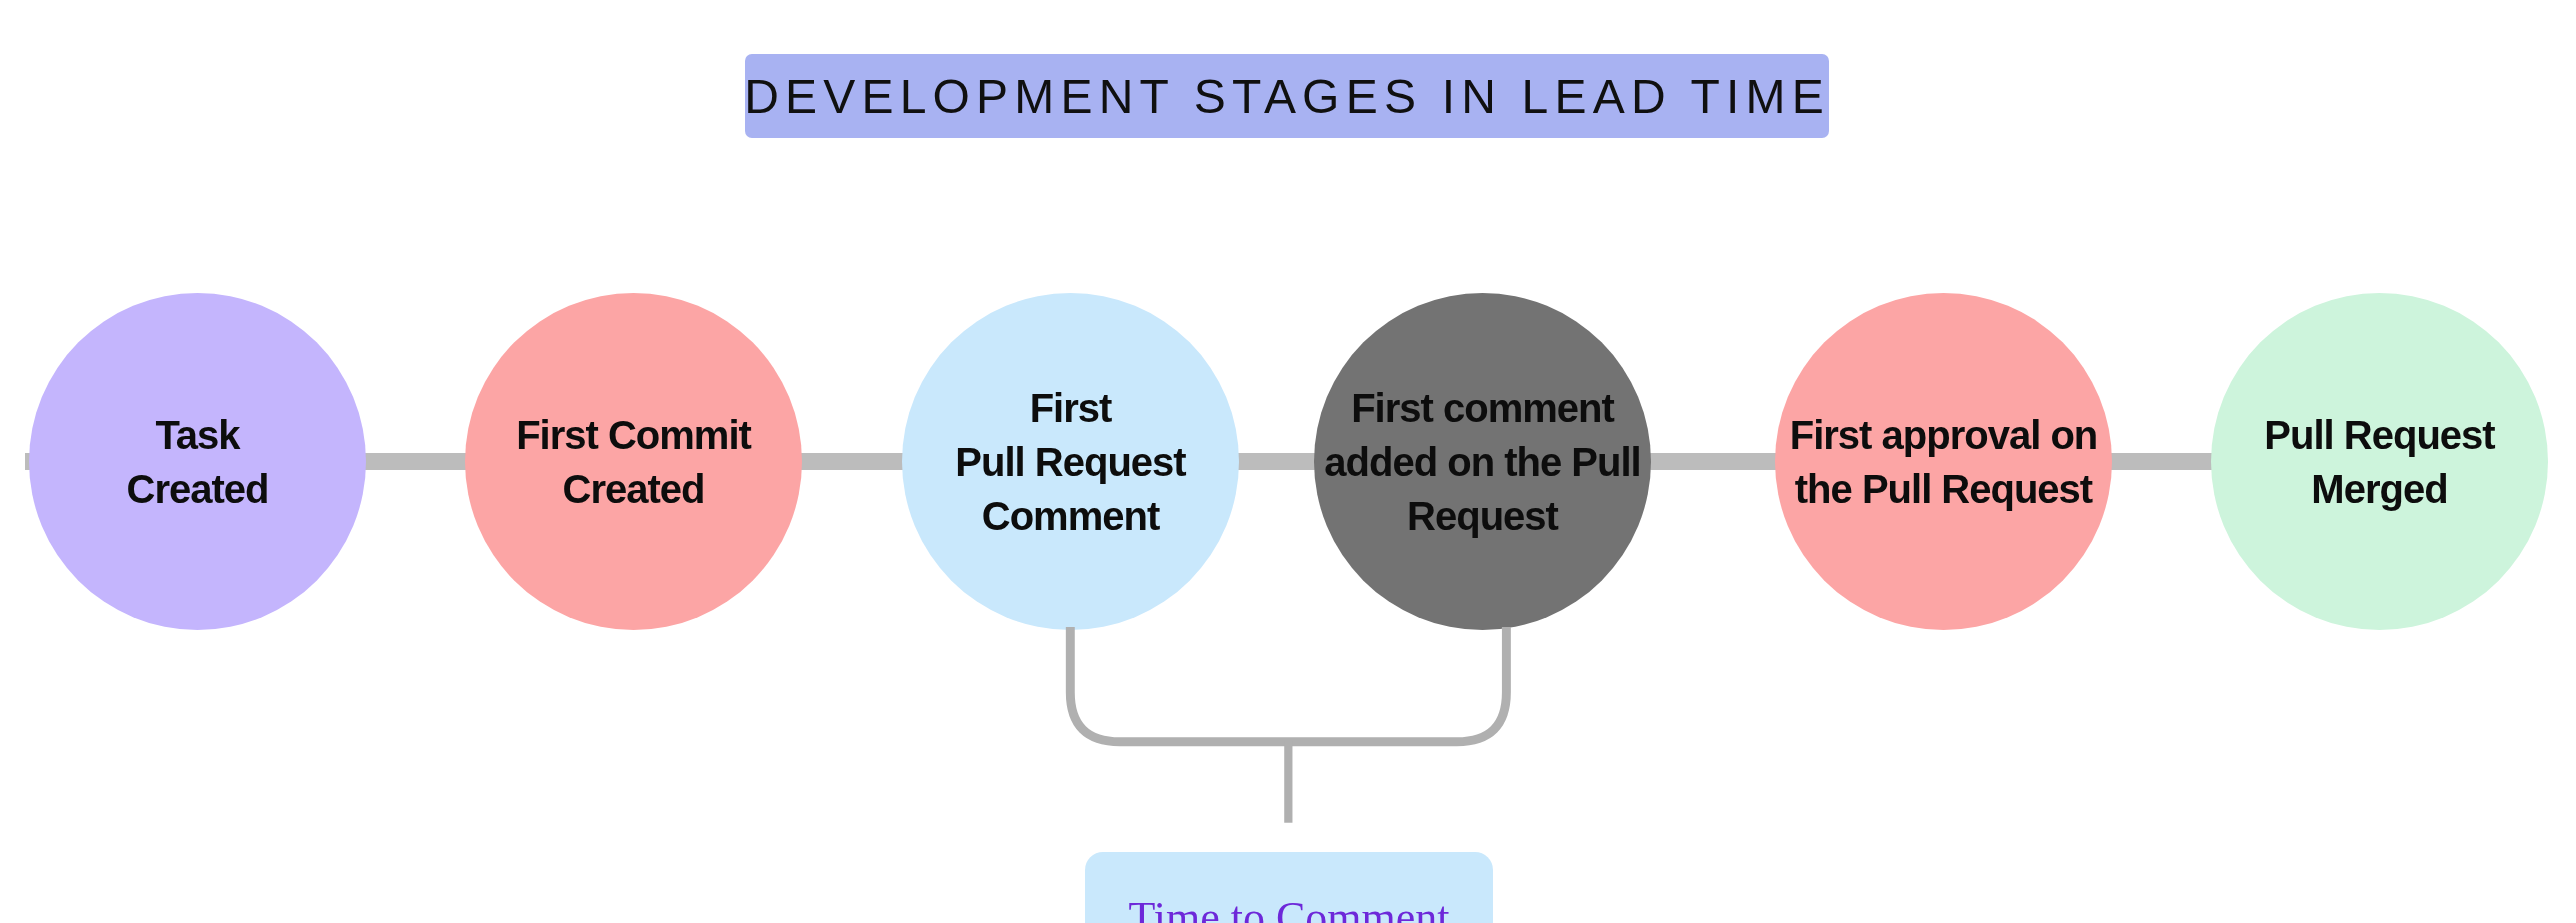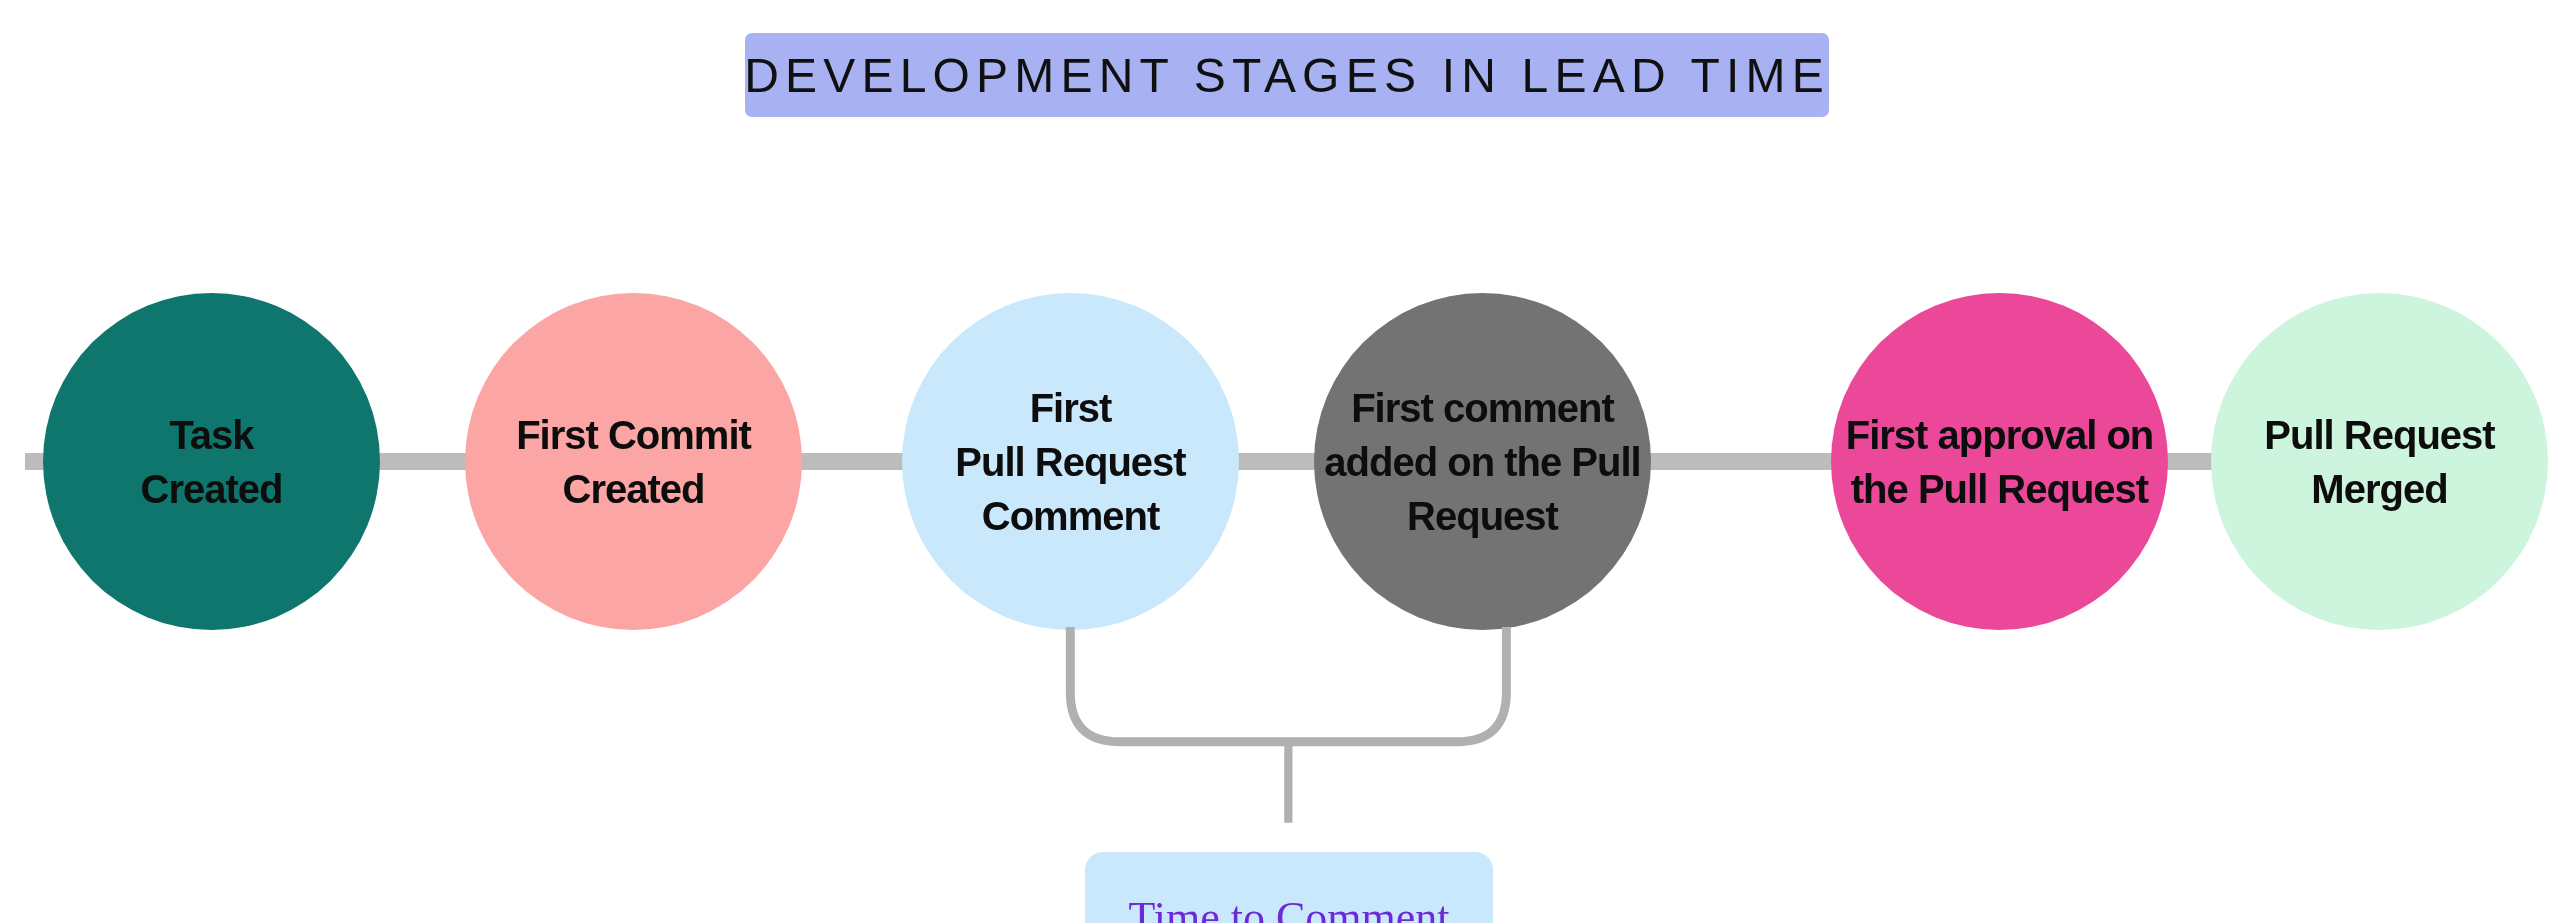--- a/index.html
+++ b/index.html
@@ -7,21 +7,21 @@
     position: relative;
     width: 2576px;
     height: 923px;
     background: #ffffff;
     overflow: hidden;
     font-family: "Liberation Sans", sans-serif;
   }
   .title-banner {
     position: absolute;
     left: 745px;
-    top: 33px;
+    top: 54px;
     width: 1084px;
     height: 84px;
     border-radius: 6.9px;
     display: flex;
     align-items: center;
     justify-content: center;
     font-size: 48px;
     font-weight: 400;
     letter-spacing: 6.2px;
     color: #101010;
@@ -80,39 +80,39 @@
 </head>
 <body>
 
 <div class="canvas">
 
   <div class="title-banner" style="background: rgb(168, 178, 242);">DEVELOPMENT STAGES IN LEAD TIME</div>
 
   <div class="connector-line" style="background: rgb(188, 188, 188);"></div>
 
   <div>
-      <div class="stage-circle" style="left: 43px; background: #0f766e;">
+      <div class="stage-circle" style="left: 29px; background: #c4b5fd;">
         <span class="stage-label">Task
 Created</span>
       </div>
       <div class="stage-circle" style="left: 465px; background: #fca5a5;">
         <span class="stage-label">First Commit
 Created</span>
       </div>
       <div class="stage-circle" style="left: 902px; background: rgb(201, 232, 252);">
         <span class="stage-label">First
 Pull Request
 Comment</span>
       </div>
       <div class="stage-circle" style="left: 1314px; background: #737373;">
         <span class="stage-label">First comment
 added on the Pull
 Request</span>
       </div>
-      <div class="stage-circle" style="left: 1831px; background: #ec4899;">
+      <div class="stage-circle" style="left: 1775px; background: #fca5a5;">
         <span class="stage-label">First approval on
 the Pull Request</span>
       </div>
       <div class="stage-circle" style="left: 2211px; background: rgb(205, 244, 220);">
         <span class="stage-label">Pull Request
 Merged</span>
       </div>
     </div>
 
   <svg class="bracket-svg" viewBox="0 0 3750 1344">

